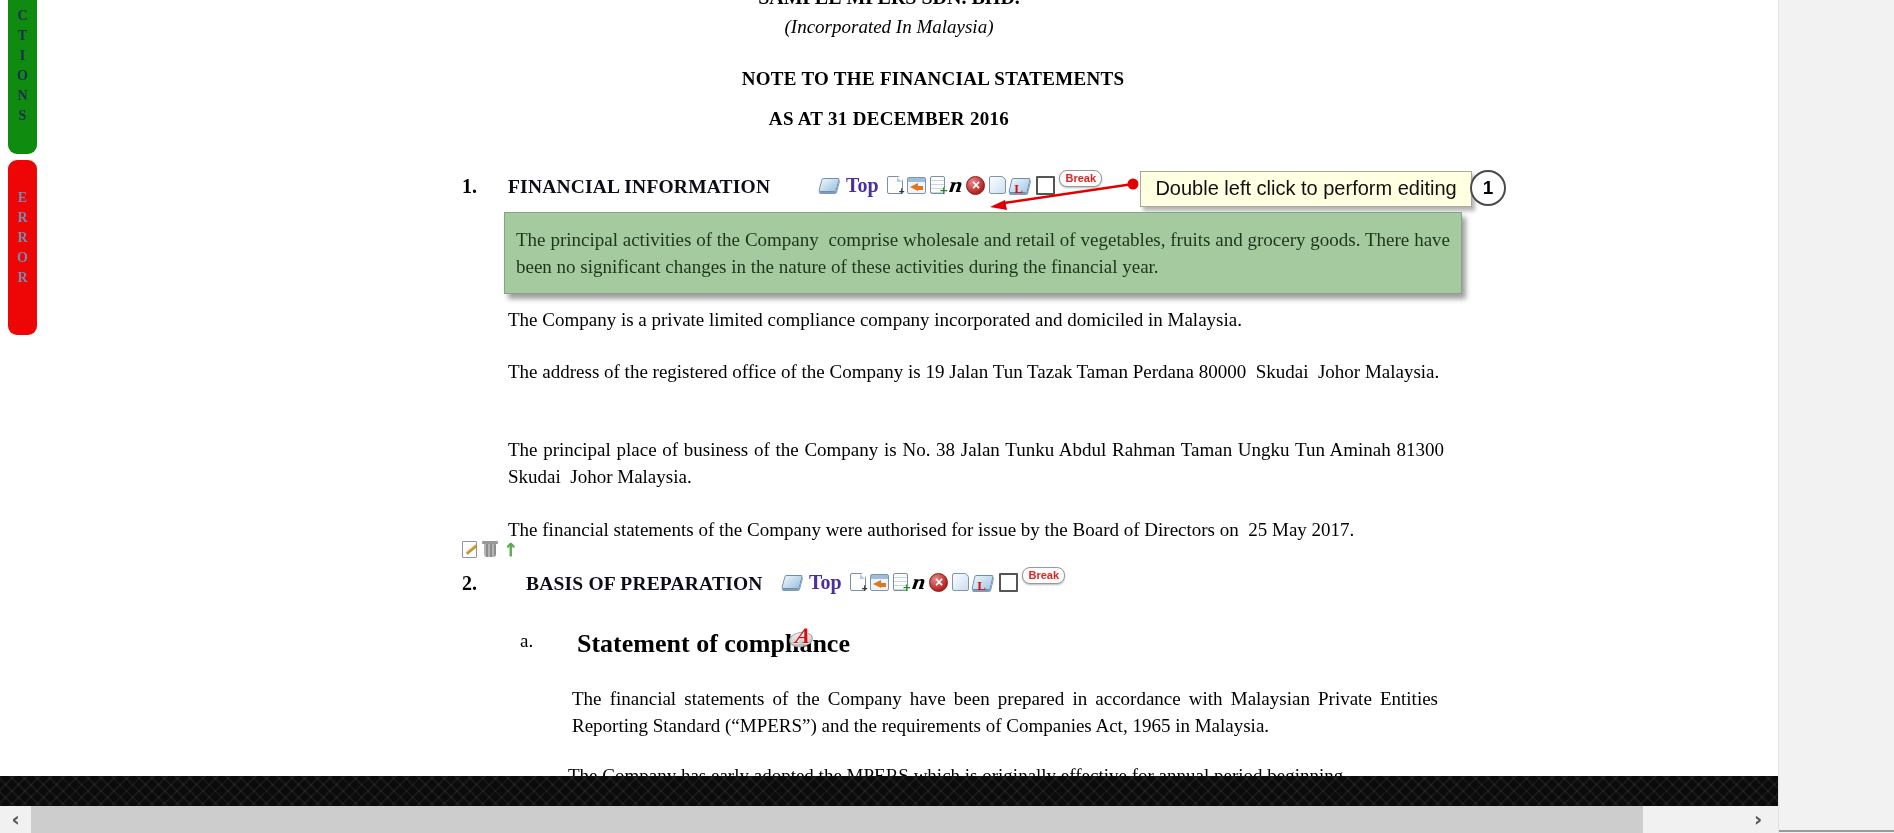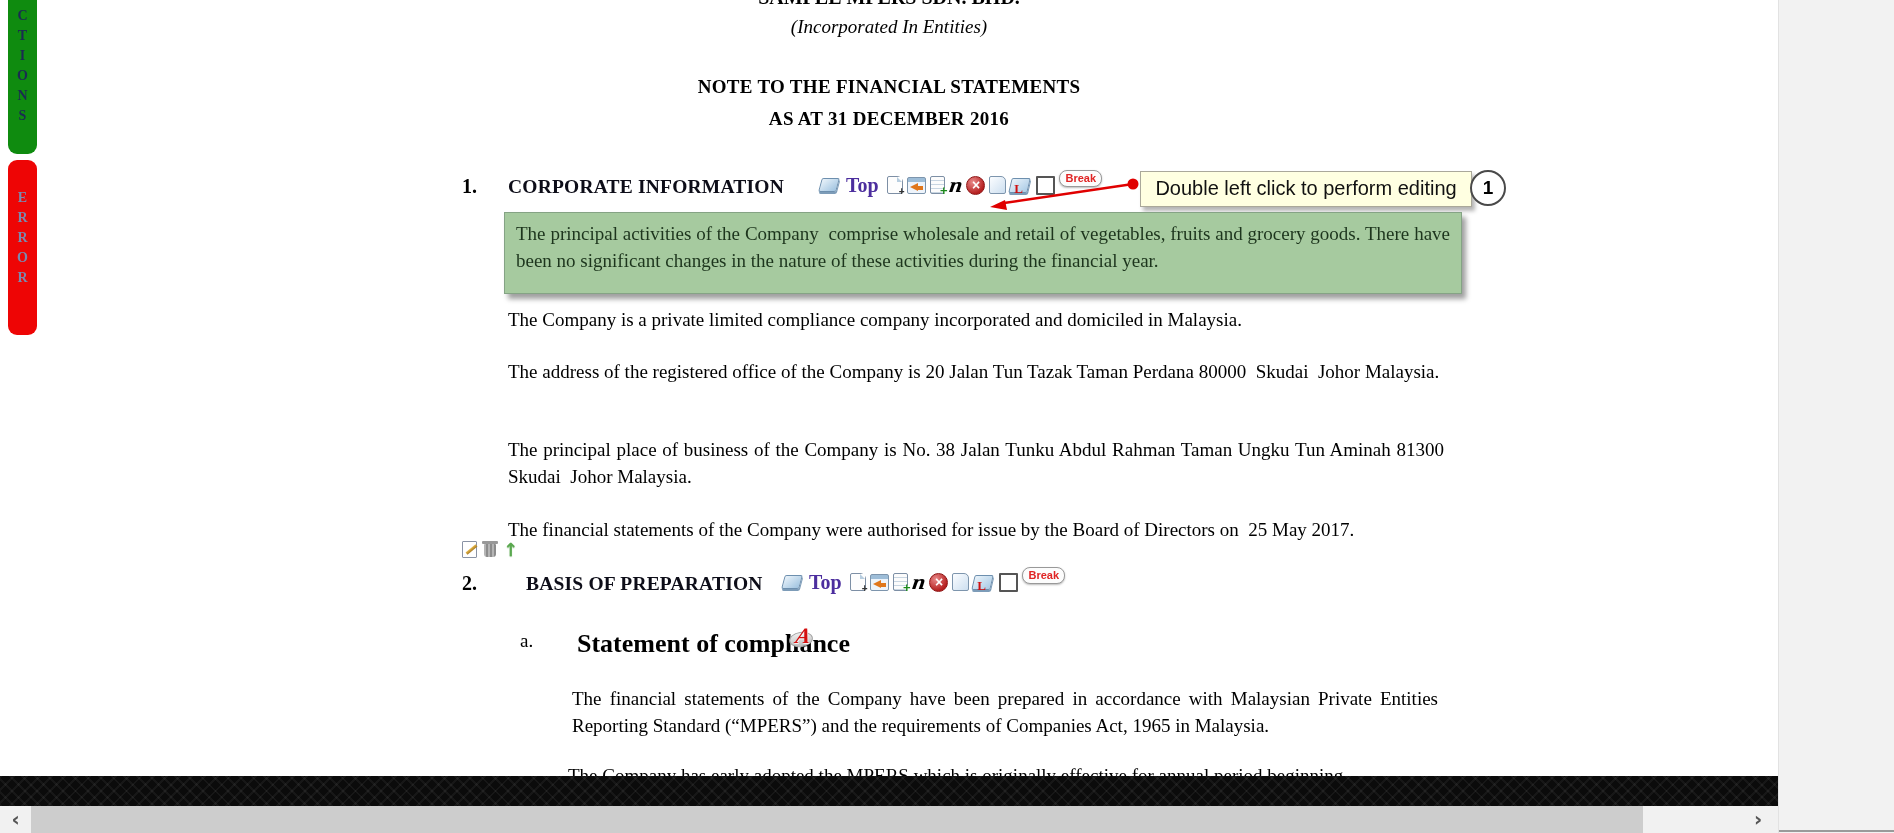--- a/index.html
+++ b/index.html
@@ -72,21 +72,21 @@
   
   .tooltip{left:1140px;top:171px;width:330px;height:34px;background:#ffffe1;
            border:1px solid #aaa89a;box-shadow:3px 4px 4px #b5b5b5;
            font:20px/33px "Liberation Sans",sans-serif;text-align:center;color:#111;}
   .badge{left:1470px;top:170px;width:32px;height:32px;border-radius:50%;background:#fff;
          border:2px solid #4a4a4a;font:bold 19px/32px "Liberation Sans",sans-serif;text-align:center;z-index:5;}
 
   
   .green-box{left:504px;top:212px;width:958px;height:82px;background:#a6ca9f;
              border:1px solid #85a385;box-shadow:4px 5px 5px #a0a0a0;box-sizing:border-box;
-             padding:7px 11px;font-size:19px;line-height:27px;color:#1d351d;
+             padding:13px 11px;font-size:19px;line-height:27px;color:#1d351d;
              text-align:justify;white-space:pre-wrap;cursor:pointer;}
 
   .para{font-size:19px;line-height:27px;text-align:justify;white-space:pre-wrap;}
   .clip-wrap{overflow:hidden;}
 
   
   .edit-page{width:13px;height:15px;background:#fff;border:1px solid #8a93a5;border-radius:1px;}
   .edit-page::after{content:'';position:absolute;left:2px;top:6px;width:13px;height:3px;
                     background:linear-gradient(#e7b94c,#a97b22);transform:rotate(-40deg);}
   .trash{width:12px;height:13px;margin-top:3px;border-radius:1px 1px 3px 3px;
@@ -134,27 +134,27 @@
 N
 S</div>
   <div class="abs vtab vtab-error">E
 R
 R
 O
 R</div>
 
   
   <div class="abs ctr company-title">SAMPLE MPERS SDN. BHD.</div>
-  <div class="abs ctr subtitle">(Incorporated In Entities)</div>
-  <div class="abs ctr doc-title" style="top:76px;">NOTE TO THE FINANCIAL STATEMENTS</div>
+  <div class="abs ctr subtitle">(Incorporated In Malaysia)</div>
+  <div class="abs ctr doc-title" style="top:68px;padding-left:44px;">NOTE TO THE FINANCIAL STATEMENTS</div>
   <div class="abs ctr doc-title" style="top:108px;">AS AT 31 DECEMBER 2016</div>
 
   
   <div class="abs sec-num" style="left:462px;top:175px;">1.</div>
-  <div class="abs sec-title" style="left:508px;top:176px;">CORPORATE INFORMATION</div>
+  <div class="abs sec-title" style="left:508px;top:176px;">FINANCIAL INFORMATION</div>
 
   
   <div class="abs toolbar" style="left:820px;top:170px;">
     <span class="icon page-curl"></span>
     <span class="top-link">Top</span>
     <span class="icon new-note"></span>
     <span class="icon import-box"></span>
     <span class="icon add-note"></span>
     <span class="icon script-n">n</span>
     <span class="icon delete-circle"></span>
@@ -173,21 +173,21 @@
     <line x1="193" y1="19" x2="64" y2="38" stroke="#e00000" stroke-width="2.5"></line>
     <circle cx="193" cy="19" r="5.5" fill="#e00000"></circle>
     <polygon points="50,42 65,35 67,45" fill="#e00000"></polygon>
   </svg>
 
   
   <div class="abs green-box">The principal activities of the Company  comprise wholesale and retail of vegetables, fruits and grocery goods. There have been no significant changes in the nature of these activities during the financial year.</div>
 
   
   <div class="abs para" style="left:508px;top:306px;width:936px;">The Company is a private limited compliance company incorporated and domiciled in Malaysia.</div>
-  <div class="abs para" style="left:508px;top:358px;width:936px;">The address of the registered office of the Company is 20 Jalan Tun Tazak Taman Perdana 80000  Skudai  Johor Malaysia.</div>
+  <div class="abs para" style="left:508px;top:358px;width:936px;">The address of the registered office of the Company is 19 Jalan Tun Tazak Taman Perdana 80000  Skudai  Johor Malaysia.</div>
   <div class="abs para" style="left:508px;top:436px;width:936px;">The principal place of business of the Company is No. 38 Jalan Tunku Abdul Rahman Taman Ungku Tun Aminah 81300  Skudai  Johor Malaysia.</div>
   <div class="abs para" style="left:508px;top:516px;width:936px;">The financial statements of the Company were authorised for issue by the Board of Directors on  25 May 2017.</div>
 
   
   <div class="abs" style="left:462px;top:541px;display:flex;gap:7px;align-items:flex-start;">
     <span class="icon edit-page"></span>
     <span class="icon trash"></span>
     <span class="icon up-arrow">↑</span>
   </div>
 

